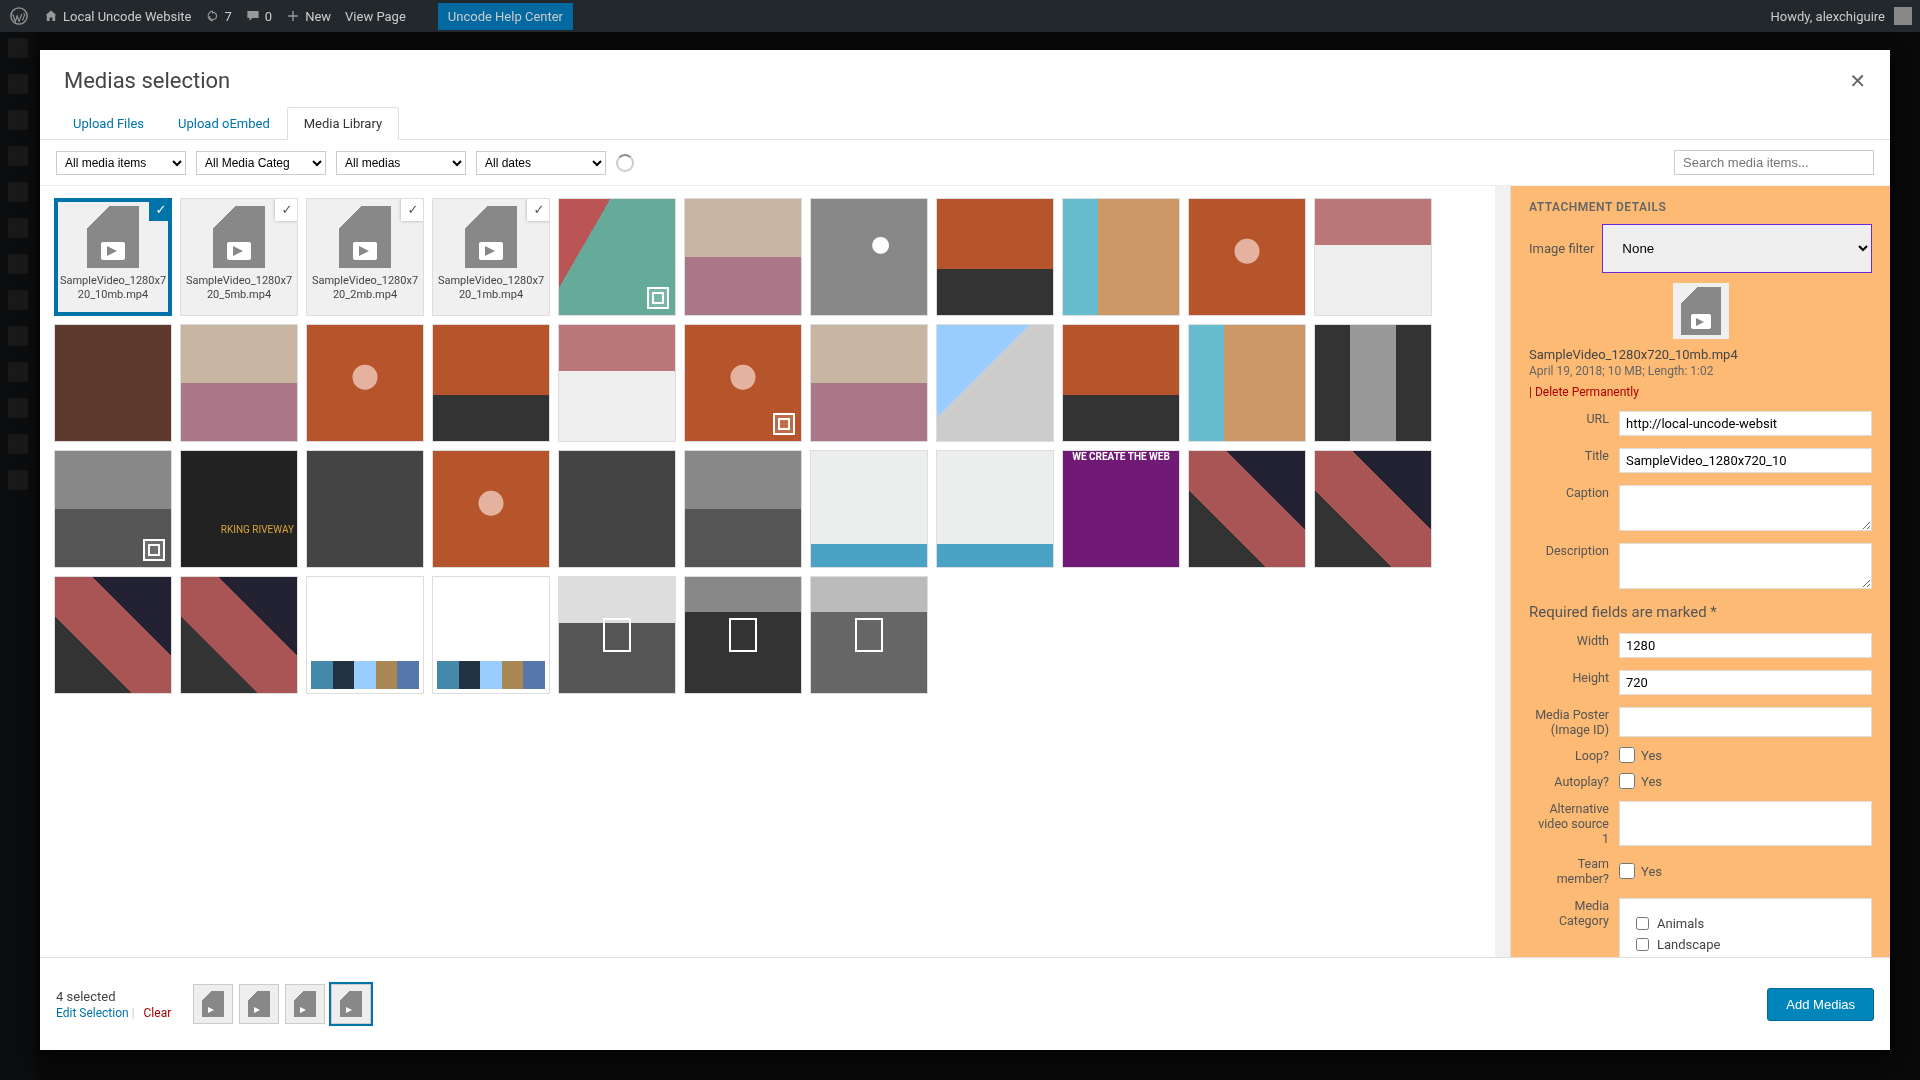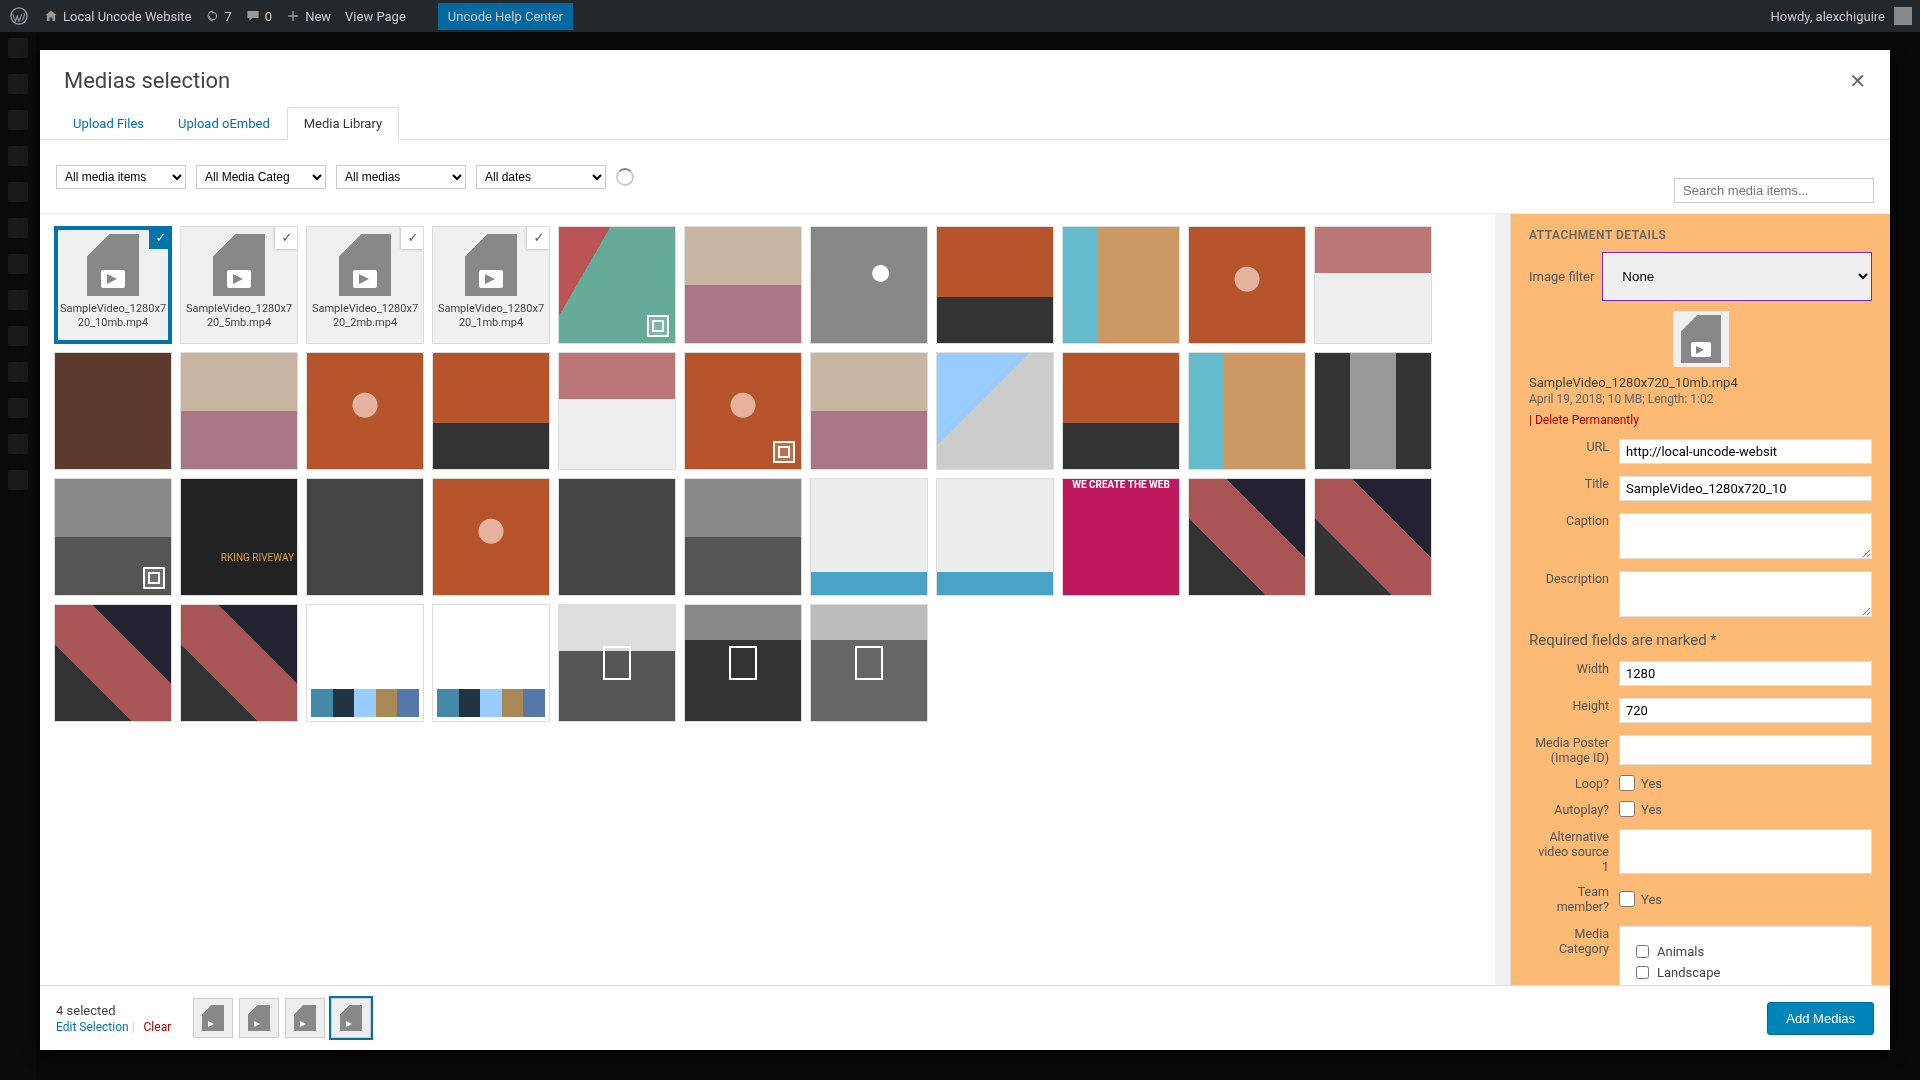--- a/index.html
+++ b/index.html
@@ -26,21 +26,21 @@
 .close-x { cursor: pointer; font-size: 20px; color: #666; }
 
 .tabs { display: flex; border-bottom: 1px solid #ddd; padding: 0 16px; }
 .tabs .tab { padding: 8px 16px; color: #0073aa; cursor: pointer; border: 1px solid transparent; margin-bottom: -1px; }
 .tabs .tab.active { border: 1px solid #ddd; border-bottom: 1px solid #fff; background: #fff; color: #333; border-radius: 3px 3px 0 0; }
 
 .toolbar { display: flex; align-items: center; gap: 10px; padding: 10px 16px; border-bottom: 1px solid #eee; }
 .toolbar select { font-size: 12px; padding: 3px 4px; border: 1px solid #ccc; background: #fff; width: 130px; }
 .toolbar .spinner { width: 18px; height: 18px; border: 2px solid #ccc; border-top-color: #888; border-radius: 50%; }
 .toolbar .spacer { flex: 1; }
-.toolbar input[type=text] { font-size: 13px; padding: 4px 8px; border: 1px solid #ccc; width: 200px; margin-top: 28px; }
+.toolbar input[type=text] { font-size: 13px; padding: 4px 8px; border: 1px solid #ccc; width: 200px; }
 
 .main-row { flex: 1; display: flex; min-height: 0; }
 
 .media-grid { flex: 1; overflow-y: auto; padding: 12px 14px; display: flex; flex-wrap: wrap; gap: 8px; align-content: flex-start; }
 .media-item { width: 118px; height: 118px; border: 1px solid #ddd; background: #f5f5f5; position: relative; cursor: pointer; display: flex; align-items: center; justify-content: center; overflow: hidden; }
 .media-item.video { background: #f0f0f0; flex-direction: column; }
 .media-item.selected { outline: 4px solid #0073aa; outline-offset: -4px; }
 .media-item .check { position: absolute; top: -2px; right: -2px; width: 24px; height: 24px; background: #fff; box-shadow: 0 0 3px rgba(0,0,0,.3); display: flex; align-items: center; justify-content: center; color: #555; }
 .media-item.selected .check { background: #0073aa; color: #fff; box-shadow: none; }
 .media-item .vid-icon { width: 52px; height: 62px; position: relative; background: linear-gradient(135deg, transparent 16px, #888 16px) top left / 100% 100% no-repeat; }
@@ -70,21 +70,21 @@
 .ph14 { background: linear-gradient(45deg,#333 33%,#a55 33%,#a55 66%,#223 66%); }
 .ph15 { background: #444; }
 .ph16 { background: #fff; position: relative; }
 .ph16::after { content:""; position:absolute; left:4px; bottom:4px; right:4px; height:28px; background: linear-gradient(90deg,#48a 20%,#234 20%,#234 40%,#9cf 40%,#9cf 60%,#a85 60%,#a85 80%,#57a 80%); }
 .ph17 { background: linear-gradient(180deg,#ddd 40%,#555 40%); position:relative;}
 .ph17::after{content:"";position:absolute;inset:35% 38%;border:2px solid #fff;}
 .ph18 { background: linear-gradient(180deg,#888 30%,#333 30%); position:relative;}
 .ph18::after{content:"";position:absolute;inset:35% 38%;border:2px solid #fff;}
 .ph19 { background: linear-gradient(180deg,#bbb 30%,#666 30%); position:relative;}
 .ph19::after{content:"";position:absolute;inset:35% 38%;border:2px solid #fff;}
-.phw { background:#be185d; color:#fff; font-size:10px; font-weight:700; display:flex; align-items:center; justify-content:center; text-align:center; }
+.phw { background:#701a75; color:#fff; font-size:10px; font-weight:700; display:flex; align-items:center; justify-content:center; text-align:center; }
 
 .details-panel { width: 380px; border-left: 1px solid #ddd; overflow-y: auto; padding: 14px 18px; background: #fdba74; position: relative; }
 .details-panel::-webkit-scrollbar{width:14px;}
 .details-panel::-webkit-scrollbar-thumb{background:#c1c1c1;}
 .details-panel h3 { font-size: 12px; color: #666; letter-spacing: .5px; margin-bottom: 10px; font-weight: 600; }
 .image-filter-row{display:flex;align-items:center;gap:8px;margin-bottom:10px;font-size:13px;color:#555;}
 .image-filter-row select{flex:1;padding:15px;border:1px solid #6d28d9;}
 .att-thumb { width: 56px; height: 56px; background:#f0f0f0; display:flex;align-items:center;justify-content:center; margin: 0 auto 8px;}
 .att-thumb .vicn{width:40px;height:48px;background:linear-gradient(135deg,transparent 12px,#888 12px);position:relative;}
 .att-thumb .vicn::before{content:"";position:absolute;bottom:6px;left:10px;width:20px;height:15px;background:#fff;border-radius:2px;}
@@ -99,21 +99,21 @@
 .req-note { color:#555; font-size:15px; margin:14px 0 4px;}
 .check-row { display:flex; align-items:center; margin-top:10px; font-size:13px;}
 .check-row .lbl { width:90px; text-align:right; color:#555; padding-right:10px; font-size:12.5px; line-height:1.2;}
 .check-row label { display:flex; align-items:center; gap:6px; color:#555;}
 .check-row input[type=checkbox]{width:16px;height:16px;}
 .cat-list { flex:1; border:1px solid #ddd; background:#fff; max-height:120px; overflow-y:auto; padding:14px;}
 .cat-list label{display:flex;align-items:center;gap:8px;padding:3px 2px;color:#444;font-size:13px;}
 
 .grid-scrollbar { width: 15px; background:#f1f1f1;}
 
-.footer { border-top: 1px solid #ddd; padding: 12px 16px; display:flex; align-items:center; background:#fff;}
+.footer { border-top: 1px solid #ddd; padding: 26px 16px; display:flex; align-items:center; background:#fff;}
 .footer .sel-info { font-size:13px; color:#444;}
 .footer .sel-links { font-size:12px; margin-top:2px;}
 .footer .sel-links a { color:#0073aa; text-decoration:none;}
 .footer .sel-links .clear { color:#a00; margin-left:6px;}
 .footer .sel-thumbs { display:flex; gap:6px; margin-left:22px;}
 .footer .sel-thumb { width:40px; height:40px; background:#eee; display:flex; align-items:center; justify-content:center; border:1px solid #ccc; position:relative;}
 .footer .sel-thumb.cur { outline:2px solid #0073aa;}
 .footer .sel-thumb .tiny-v { width:22px;height:26px;background:linear-gradient(135deg,transparent 7px,#888 7px);position:relative;}
 .footer .sel-thumb .tiny-v::after{content:"";position:absolute;bottom:4px;left:6px;border-left:6px solid #fff;border-top:3px solid transparent;border-bottom:3px solid transparent;}
 .footer .spacer { flex:1;}

